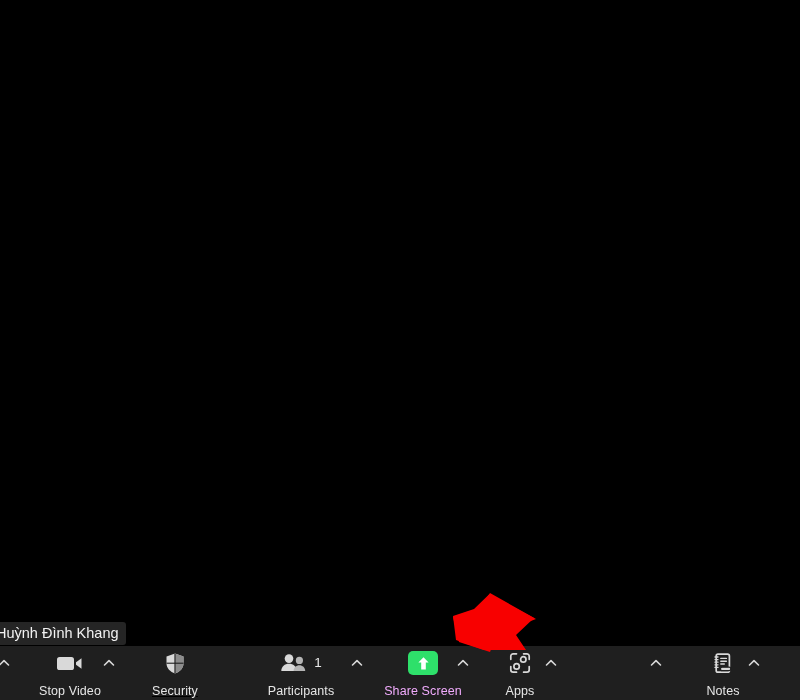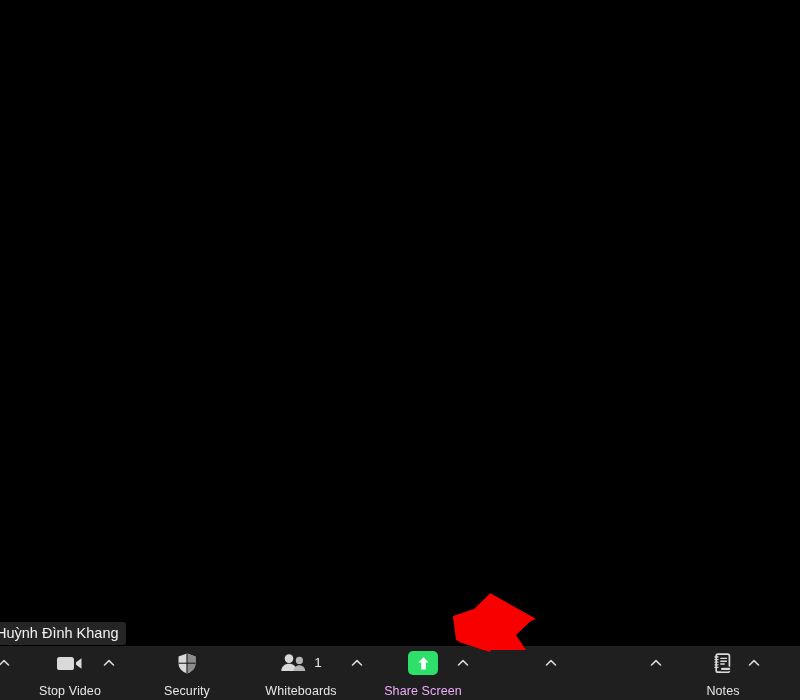--- a/index.html
+++ b/index.html
@@ -154,21 +154,21 @@
         </svg>
       </div>
       <div class="tool-label">Stop Video</div>
     </div>
     <div class="chev" style="left:103px;">
       <svg width="12" height="10" viewBox="0 0 12 10">
         <path d="M1.5 7 L6 2.6 L10.5 7" fill="none" stroke="#d8d8d8" stroke-width="1.6" stroke-linecap="round" stroke-linejoin="round"></path>
       </svg>
     </div>
 
-    <div class="tool-item" style="left:150px; width:74px;">
+    <div class="tool-item" style="left:138px; width:74px;text-decoration:underline;">
       <div class="tool-icon-row">
         <svg width="22" height="23" viewBox="0 0 22 23">
           <path d="M11 1.5 L19.5 4.6 L19.5 11.5 C19.5 16.3 15.8 19.9 11 21.4 C6.2 19.9 2.5 16.3 2.5 11.5 L2.5 4.6 Z" fill="#d9d9d9"></path>
           <path d="M11 1.5 L19.5 4.6 L19.5 11.5 C19.5 16.3 15.8 19.9 11 21.4 Z" fill="#8c8c8c"></path>
           <rect x="10.3" y="1.5" width="1.3" height="20" fill="#1f1f1f" opacity="0.85"></rect>
           <rect x="2.5" y="10.6" width="17" height="1.3" fill="#1f1f1f" opacity="0.85"></rect>
         </svg>
       </div>
       <div class="tool-label">Security</div>
     </div>
@@ -176,21 +176,21 @@
     <div class="tool-item" style="left:255px; width:92px;">
       <div class="tool-icon-row">
         <svg width="30" height="20" viewBox="0 0 30 20">
           <circle cx="9" cy="5.6" r="4.3" fill="#d9d9d9"></circle>
           <path d="M1.3 18 C1.3 13.4 4.8 10.8 9 10.8 C13.2 10.8 16.7 13.4 16.7 18 Z" fill="#d9d9d9"></path>
           <circle cx="19.4" cy="7.4" r="3.6" fill="#b5b5b5"></circle>
           <path d="M13.6 18 C13.6 14.4 16.2 12.2 19.4 12.2 C22.6 12.2 25.2 14.4 25.2 18 Z" fill="#b5b5b5"></path>
         </svg>
         <span class="pcount">1</span>
       </div>
-      <div class="tool-label">Whiteboards</div>
+      <div class="tool-label">Participants</div>
     </div>
     <div class="chev" style="left:351px;">
       <svg width="12" height="10" viewBox="0 0 12 10">
         <path d="M1.5 7 L6 2.6 L10.5 7" fill="none" stroke="#d8d8d8" stroke-width="1.6" stroke-linecap="round" stroke-linejoin="round"></path>
       </svg>
     </div>
 
     <div class="tool-item" style="left:373px; width:100px;">
       <div class="tool-icon-row">
         <div class="share-btn">
@@ -200,20 +200,33 @@
         </div>
       </div>
       <div class="tool-label green">Share Screen</div>
     </div>
     <div class="chev" style="left:457px;">
       <svg width="12" height="10" viewBox="0 0 12 10">
         <path d="M1.5 7 L6 2.6 L10.5 7" fill="none" stroke="#d8d8d8" stroke-width="1.6" stroke-linecap="round" stroke-linejoin="round"></path>
       </svg>
     </div>
 
+    <div class="tool-item" style="left:494px; width:52px;">
+      <div class="tool-icon-row">
+        <svg width="22" height="22" viewBox="0 0 22 22">
+          <path d="M7.5 1.8 L4.2 1.8 C2.9 1.8 1.8 2.9 1.8 4.2 L1.8 7.3" fill="none" stroke="#d9d9d9" stroke-width="1.7" stroke-linecap="round"></path>
+          <path d="M20.2 7.3 L20.2 4.2 C20.2 2.9 19.1 1.8 17.8 1.8 L14.6 1.8" fill="none" stroke="#d9d9d9" stroke-width="1.7" stroke-linecap="round"></path>
+          <path d="M1.8 14.6 L1.8 17.8 C1.8 19.1 2.9 20.2 4.2 20.2 L7.5 20.2" fill="none" stroke="#d9d9d9" stroke-width="1.7" stroke-linecap="round"></path>
+          <path d="M14.6 20.2 L17.8 20.2 C19.1 20.2 20.2 19.1 20.2 17.8 L20.2 14.6" fill="none" stroke="#d9d9d9" stroke-width="1.7" stroke-linecap="round"></path>
+          <circle cx="14.3" cy="7.4" r="2.7" fill="none" stroke="#d9d9d9" stroke-width="1.7"></circle>
+          <circle cx="7.6" cy="14.4" r="2.7" fill="none" stroke="#d9d9d9" stroke-width="1.7"></circle>
+        </svg>
+      </div>
+      <div class="tool-label">Apps</div>
+    </div>
     <div class="chev" style="left:545px;">
       <svg width="12" height="10" viewBox="0 0 12 10">
         <path d="M1.5 7 L6 2.6 L10.5 7" fill="none" stroke="#d8d8d8" stroke-width="1.6" stroke-linecap="round" stroke-linejoin="round"></path>
       </svg>
     </div>
 
     <div class="chev" style="left:650px;">
       <svg width="12" height="10" viewBox="0 0 12 10">
         <path d="M1.5 7 L6 2.6 L10.5 7" fill="none" stroke="#d8d8d8" stroke-width="1.6" stroke-linecap="round" stroke-linejoin="round"></path>
       </svg>

